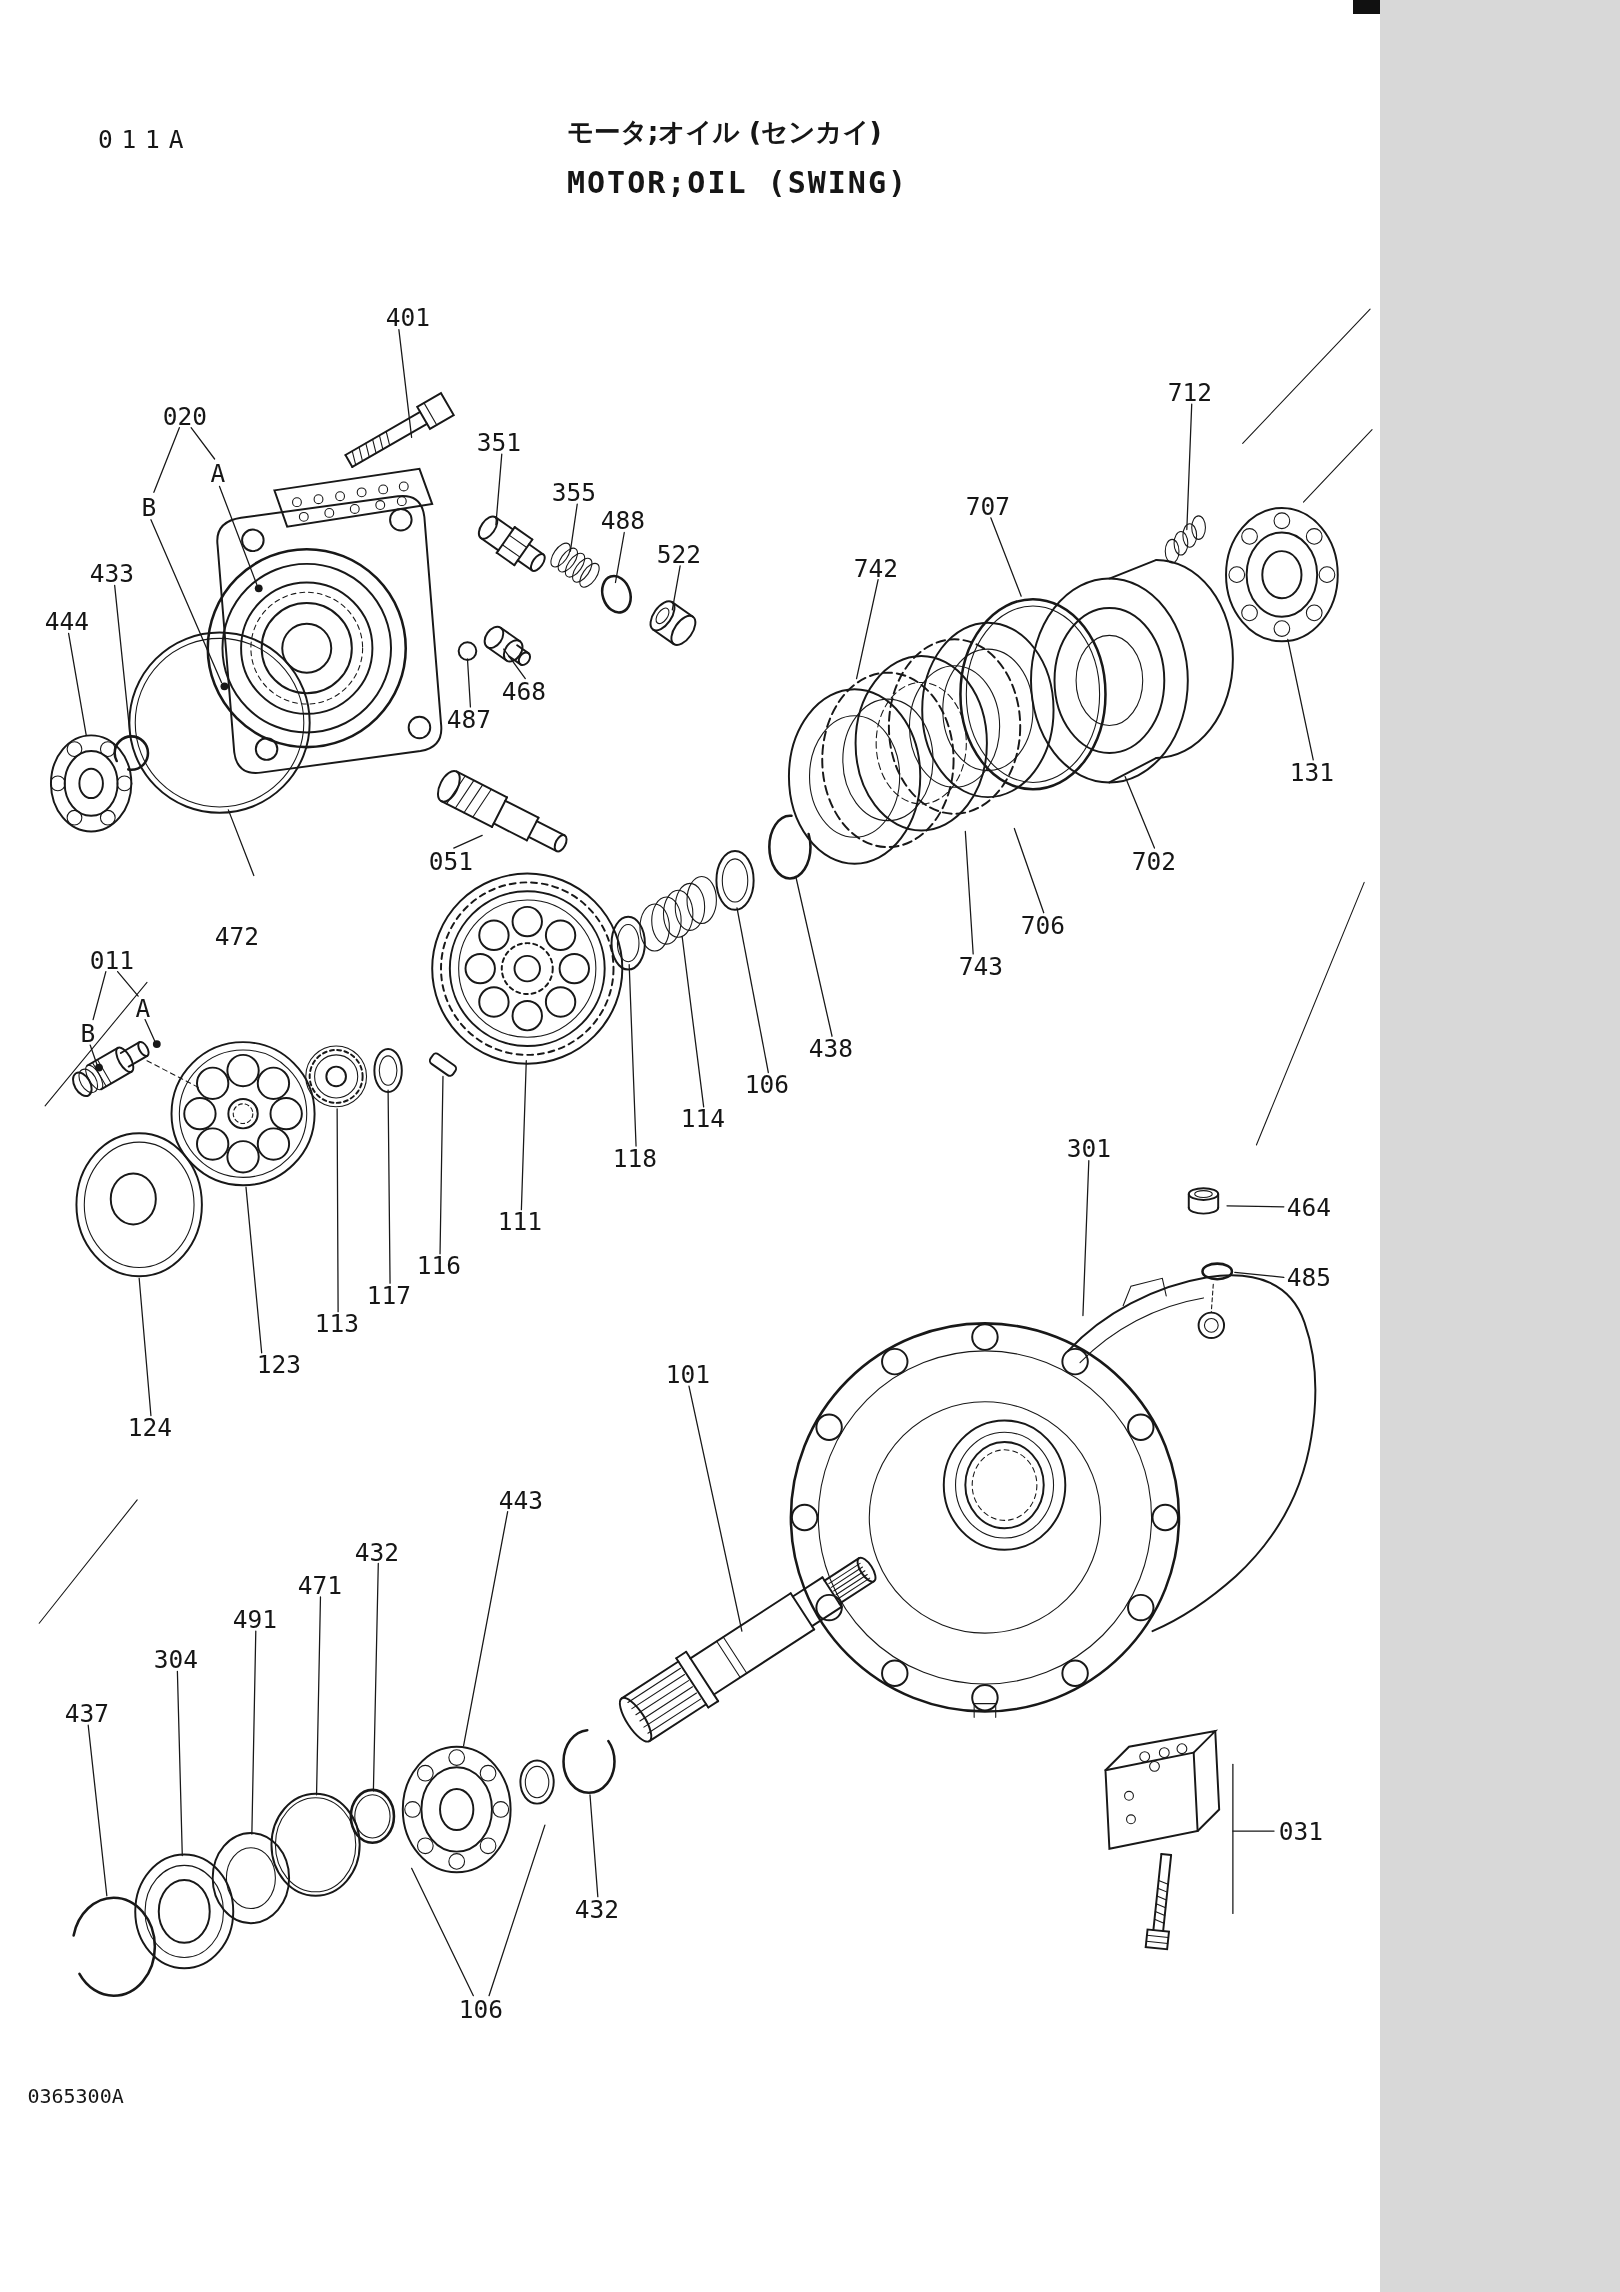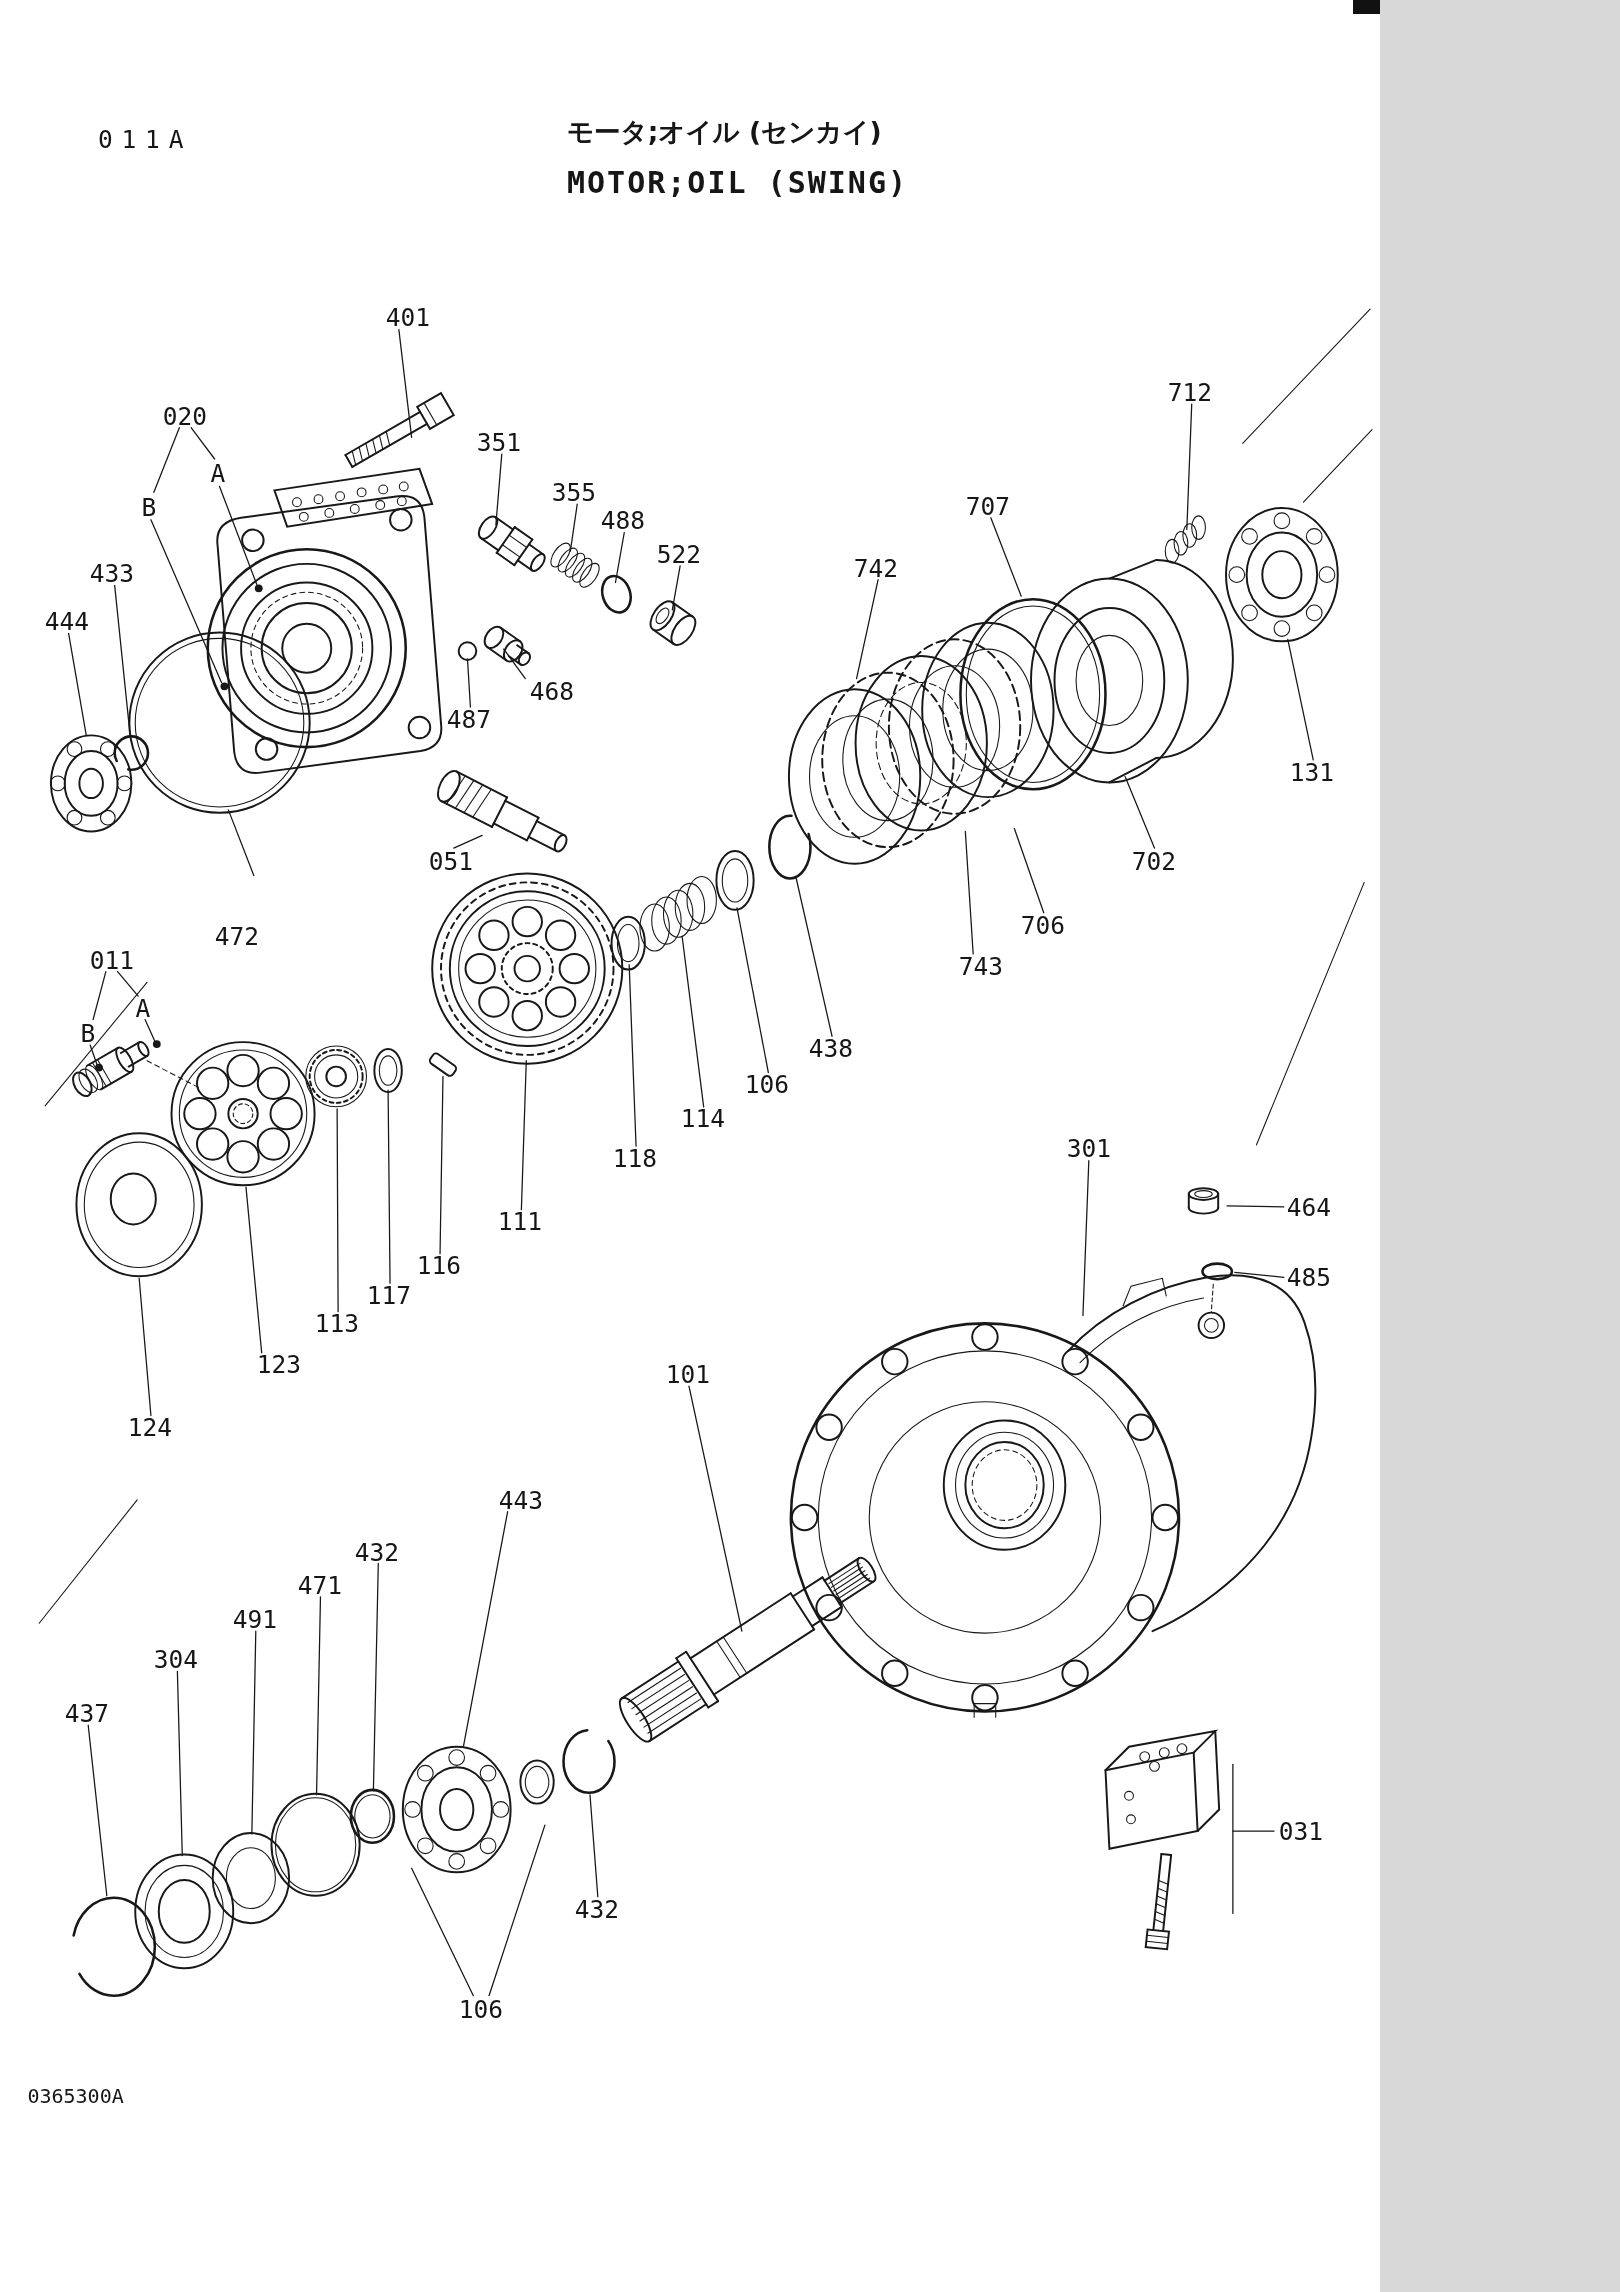--- a/index.html
+++ b/index.html
@@ -489,21 +489,21 @@
       <span class="part-label" style="left: 149px; top: 507px;">B</span>
       <span class="part-label" style="left: 499px; top: 442px;">351</span>
       <span class="part-label" style="left: 574px; top: 492px;">355</span>
       <span class="part-label" style="left: 623px; top: 520px;">488</span>
       <span class="part-label" style="left: 679px; top: 554px;">522</span>
       <span class="part-label" style="left: 1190px; top: 392px;">712</span>
       <span class="part-label" style="left: 988px; top: 506px;">707</span>
       <span class="part-label" style="left: 876px; top: 568px;">742</span>
       <span class="part-label" style="left: 112px; top: 573px;">433</span>
       <span class="part-label" style="left: 67px; top: 621px;">444</span>
-      <span class="part-label" style="left: 552px; top: 691px;">468</span>
+      <span class="part-label" style="left: 524px; top: 691px;">468</span>
       <span class="part-label" style="left: 469px; top: 719px;">487</span>
       <span class="part-label" style="left: 1312px; top: 772px;">131</span>
       <span class="part-label" style="left: 451px; top: 861px;">051</span>
       <span class="part-label" style="left: 1154px; top: 861px;">702</span>
       <span class="part-label" style="left: 237px; top: 888px; margin-top: 48px;">472</span>
       <span class="part-label" style="left: 1043px; top: 925px;">706</span>
       <span class="part-label" style="left: 972px; top: 966px; margin-left: 9px;">743</span>
       <span class="part-label" style="left: 112px; top: 960px;">011</span>
       <span class="part-label" style="left: 143px; top: 1008px;">A</span>
       <span class="part-label" style="left: 88px; top: 1033px;">B</span>

